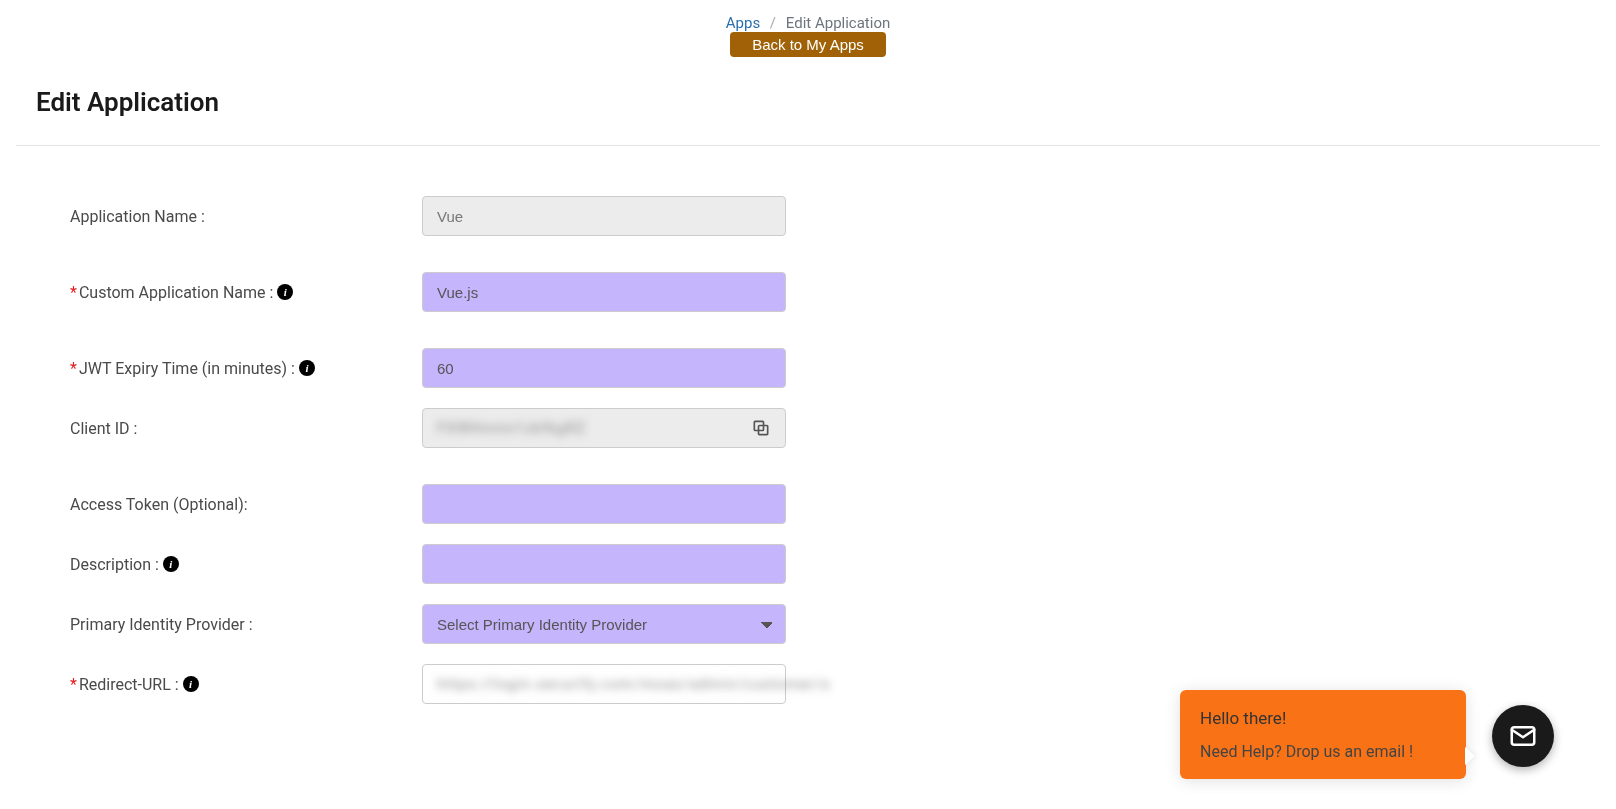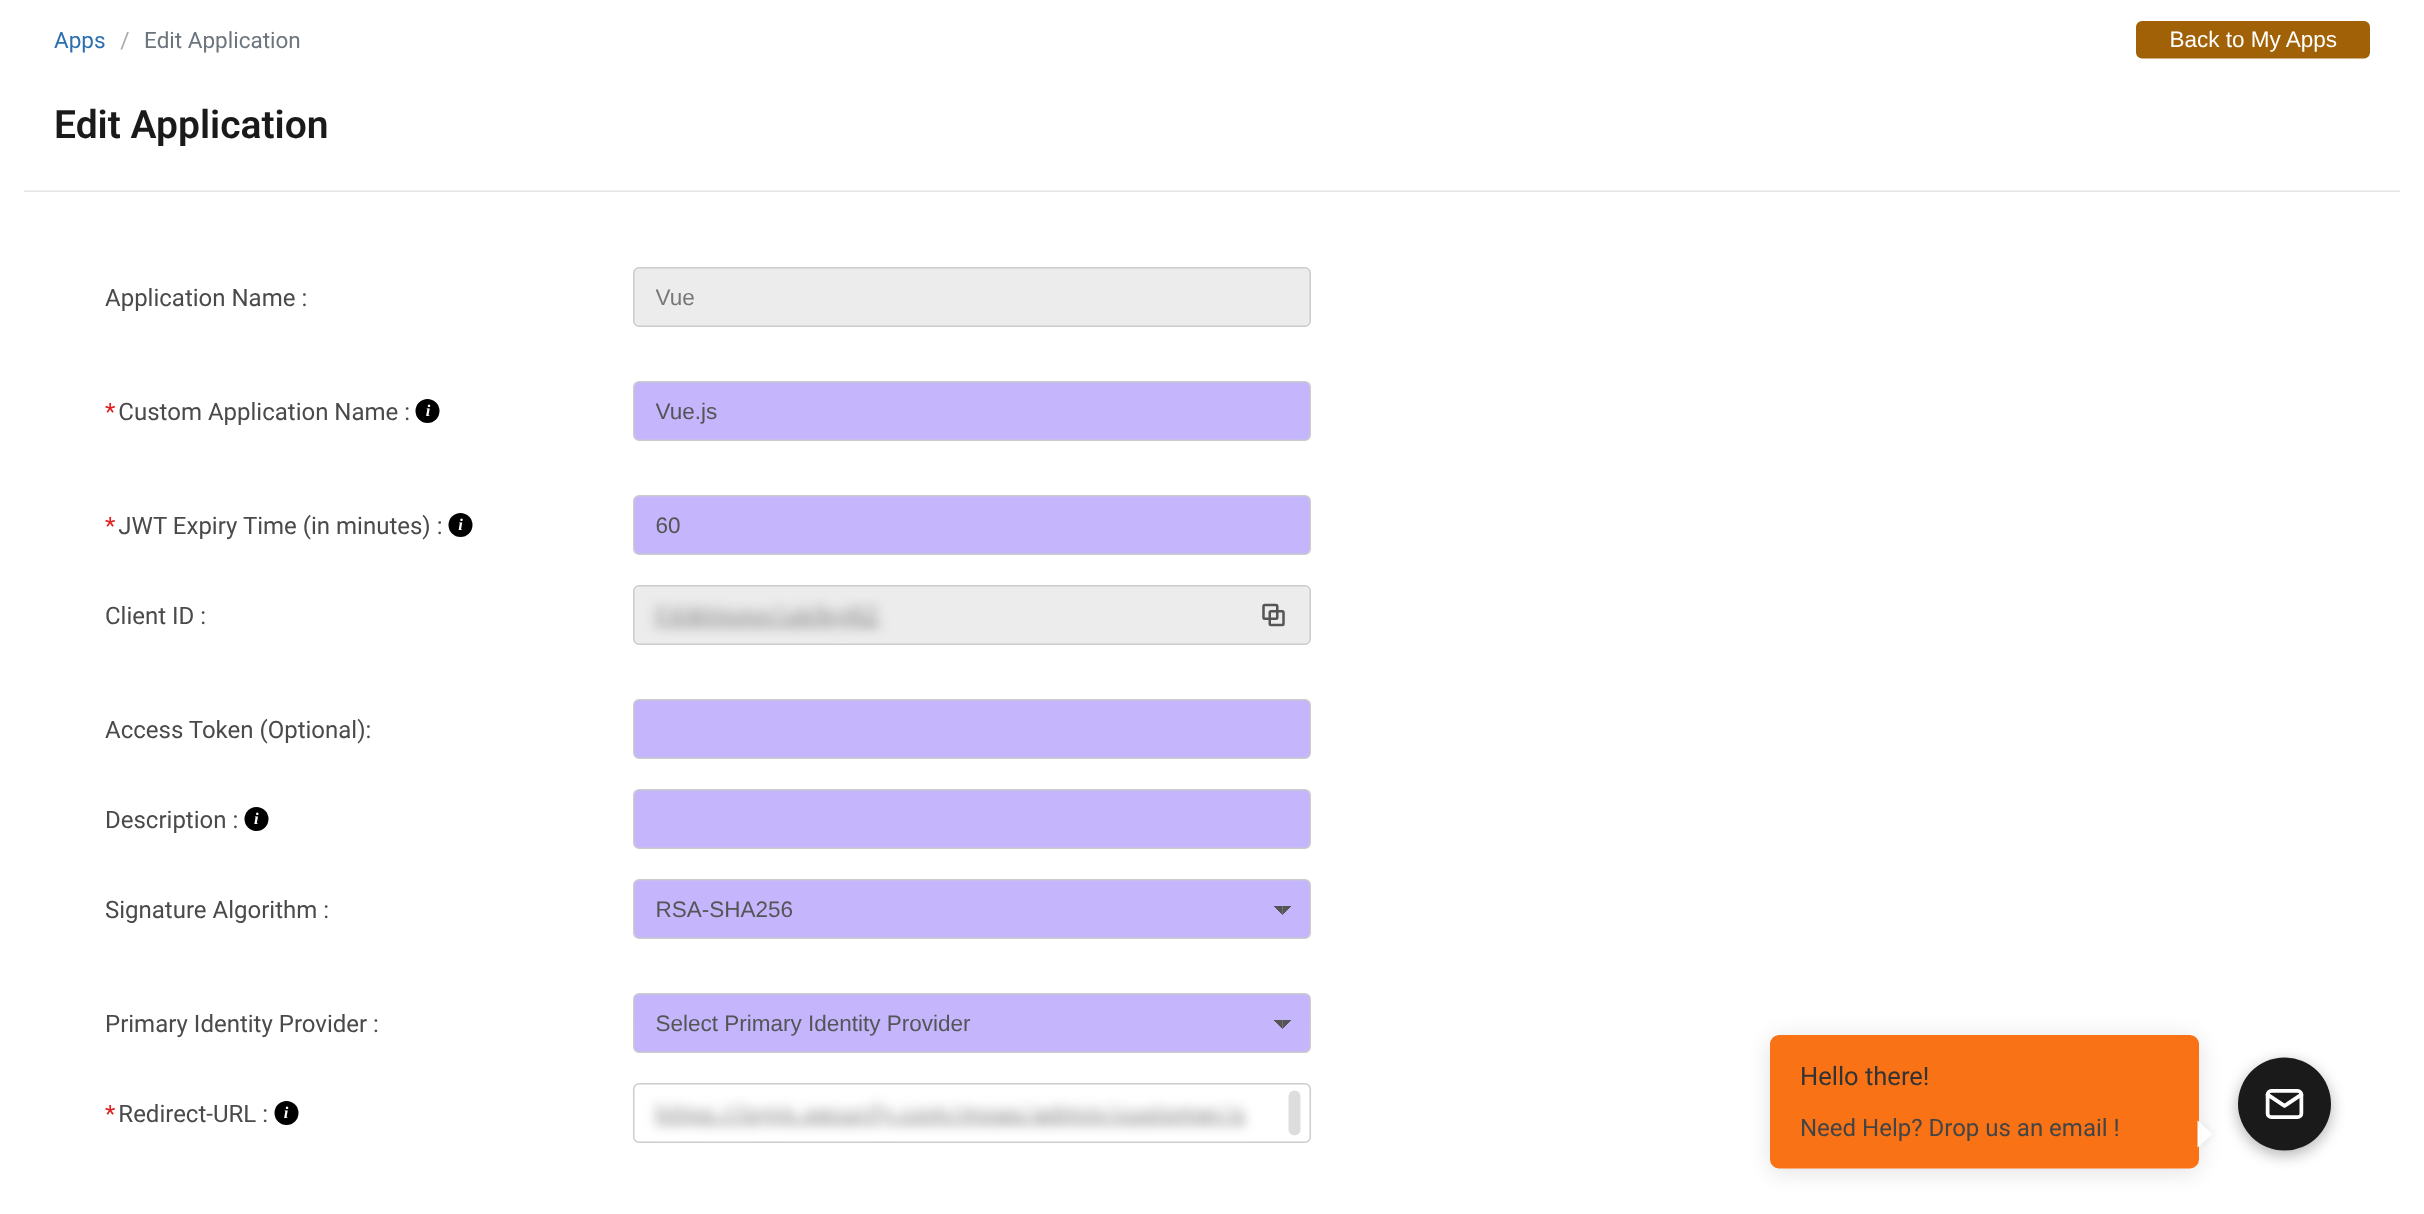--- a/index.html
+++ b/index.html
@@ -10,20 +10,21 @@
     width: 1616px;
     height: 809px;
     overflow: hidden;
     position: relative;
   }
   .topbar {
     display: flex;
     justify-content: space-between;
     align-items: center;
     padding: 14px 36px 0 36px;
+    flex-direction: column;
   }
   .breadcrumb {
     font-size: 15px;
     color: #6c757d;
   }
   .breadcrumb a {
     color: #2a6fb0;
     text-decoration: none;
   }
   .breadcrumb .sep {
@@ -78,23 +79,22 @@
     border-radius: 50%;
     align-items: center;
     justify-content: center;
     font-size: 11px;
     font-style: italic;
     font-weight: bold;
     margin-left: 4px;
     font-family: Georgia, serif;
   }
   .field-col {
-    width: 452px;
+    width: 364px;
     flex-shrink: 0;
-    text-decoration: underline;
   }
   .action-col {
     padding-left: 38px;
   }
   input[type=text], select {
     width: 100%;
     height: 40px;
     padding: 0 14px;
     border: 1px solid #ccc;
     border-radius: 4px;
@@ -278,28 +278,20 @@
   <div class="form-row">
     <div class="label-col">
       <span>Description :</span>
       <span class="info-icon">i</span>
     </div>
     <div class="field-col">
       <input type="text" value="" style="">
     </div>
   </div>
 
-  <div class="form-row extra-gap">
-    <div class="label-col">Signature Algorithm :</div>
-    <div class="field-col">
-      <select>
-        <option>RSA-SHA256</option>
-      </select>
-    </div>
-  </div>
 
   <div class="form-row">
     <div class="label-col">Primary Identity Provider :</div>
     <div class="field-col">
       <select>
         <option>Select Primary Identity Provider</option>
       </select>
     </div>
   </div>
 

